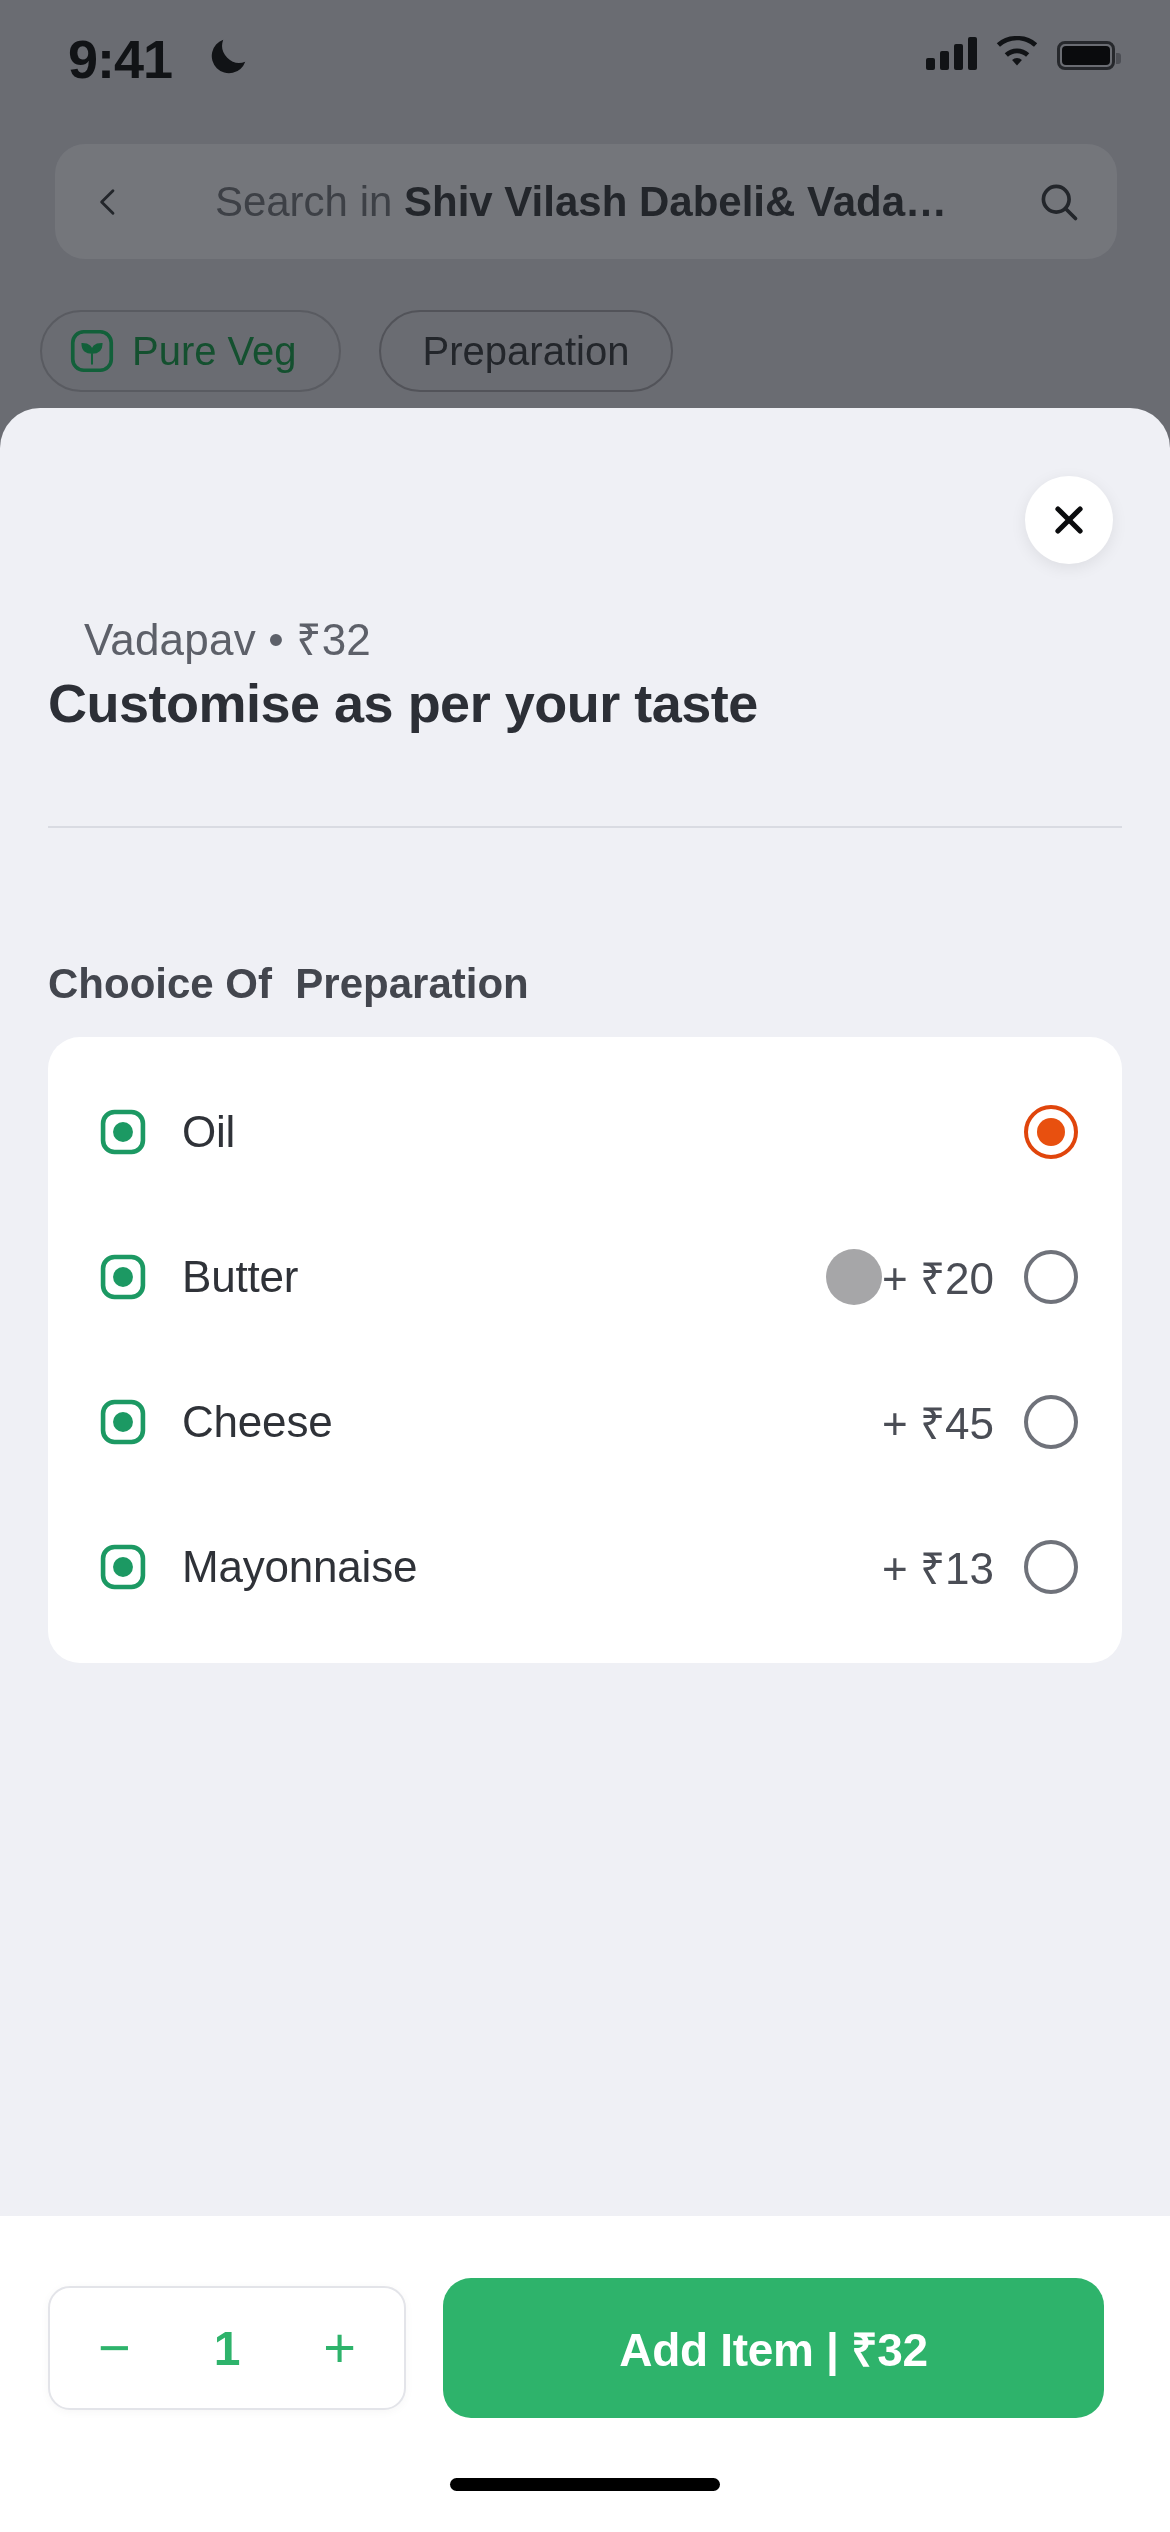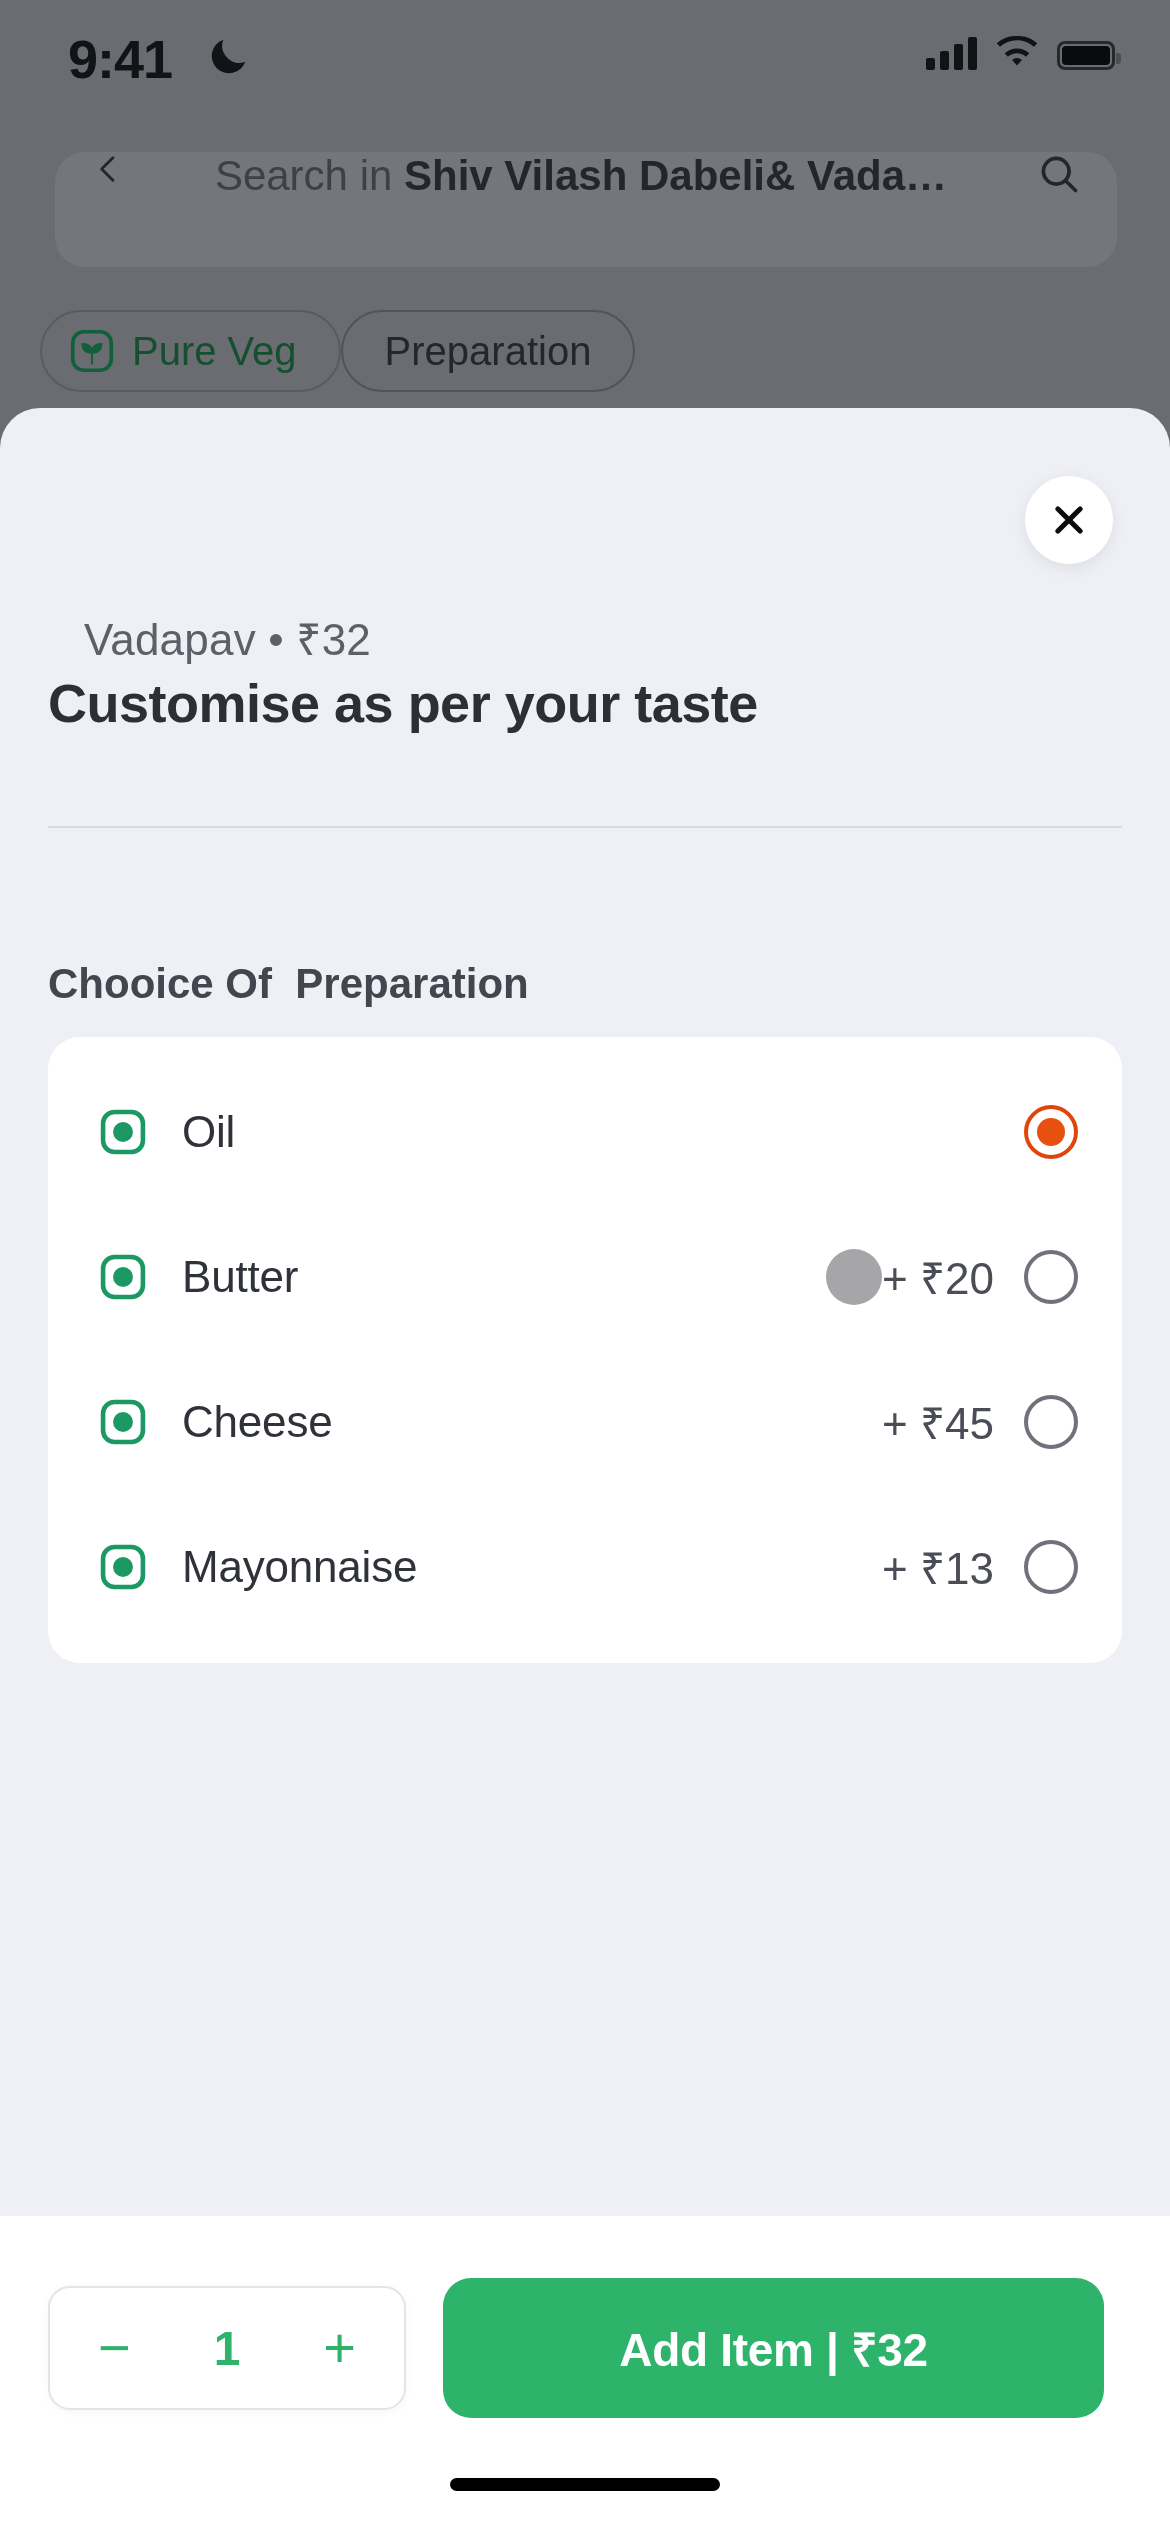--- a/index.html
+++ b/index.html
@@ -29,34 +29,34 @@
   .batt {
     width:58px; height:29px; border:3px solid #26282c; border-radius:8px;
     position:relative; padding:2px; background:transparent;
   }
   .batt::after{ content:""; position:absolute; right:-9px; top:9px; width:5px; height:11px;
     background:#4c4e54; border-radius:0 3px 3px 0;}
   .batt span{ display:block; height:100%; background:#0a0b0d; border-radius:4px; }
 
   
   .searchbar {
-    position:absolute; left:55px; top:152px; width:1062px; height:115px;
+    position:absolute; left:55px; top:144px; width:1062px; height:115px;
     background:rgba(255,255,255,0.07); border-radius:30px;
-    display:flex; padding:0 36px;
+    display:flex; align-items:center; padding:0 36px;
   }
   .back-chev { width:34px; height:34px; flex:0 0 auto; }
   .search-text {
     flex:1; text-align:center; font-size:42px; color:#3d4046;
     white-space:nowrap; overflow:hidden; text-overflow:ellipsis; margin:0 6px;
   }
   .search-text b { color:#23262b; font-weight:700; }
   .mag { width:44px; height:44px; flex:0 0 auto; }
 
   
-  .chips { position:absolute; left:40px; top:310px; display:flex; }
+  .chips { position:absolute; left:40px; top:310px; display:flex; gap:38px; }
   .chip {
     height:82px; border:2px solid rgba(30,32,36,0.32); border-radius:42px;
     display:flex; align-items:center; gap:18px; padding:0 42px;
     font-size:40px; color:#23262b;
   }
   .chip.veg { color:#14502f; border-color:rgba(30,32,36,0.22); padding-left:28px; }
   .veg-badge { width:44px; height:44px; }
 
   
   .sheet {

